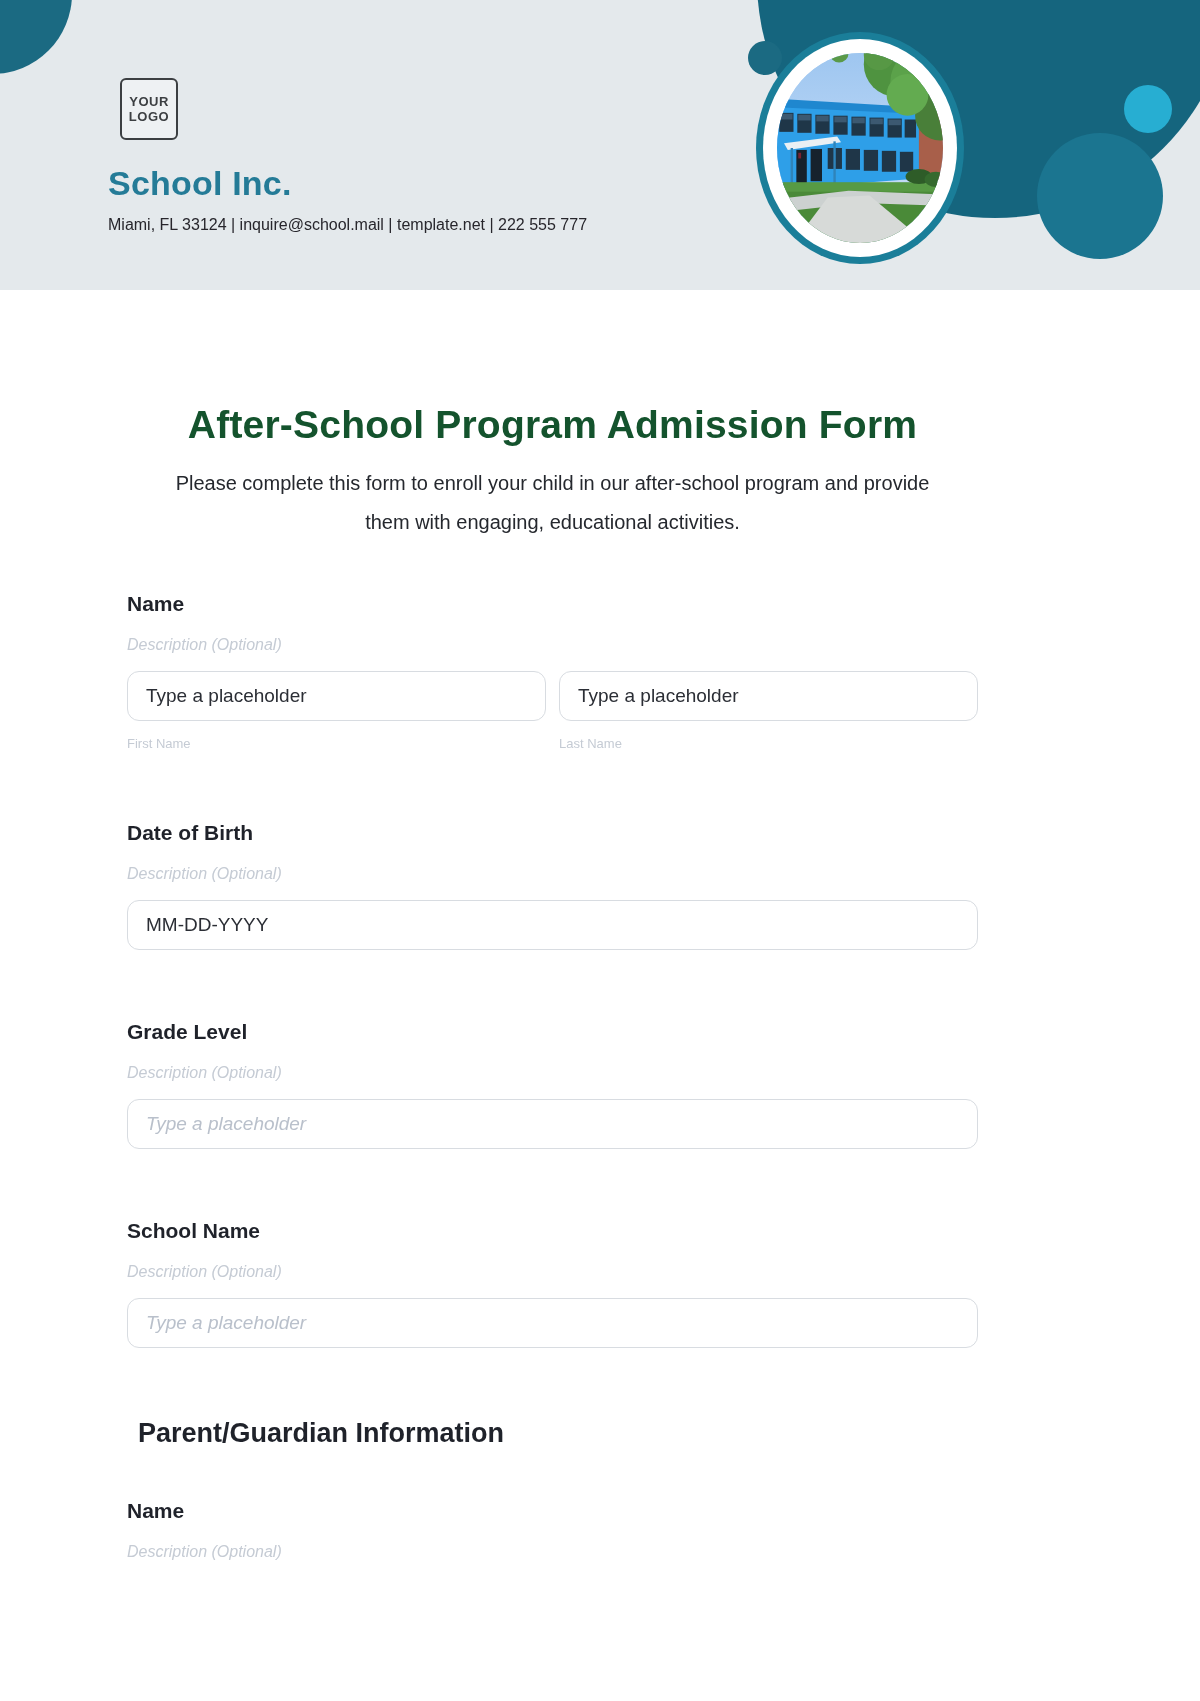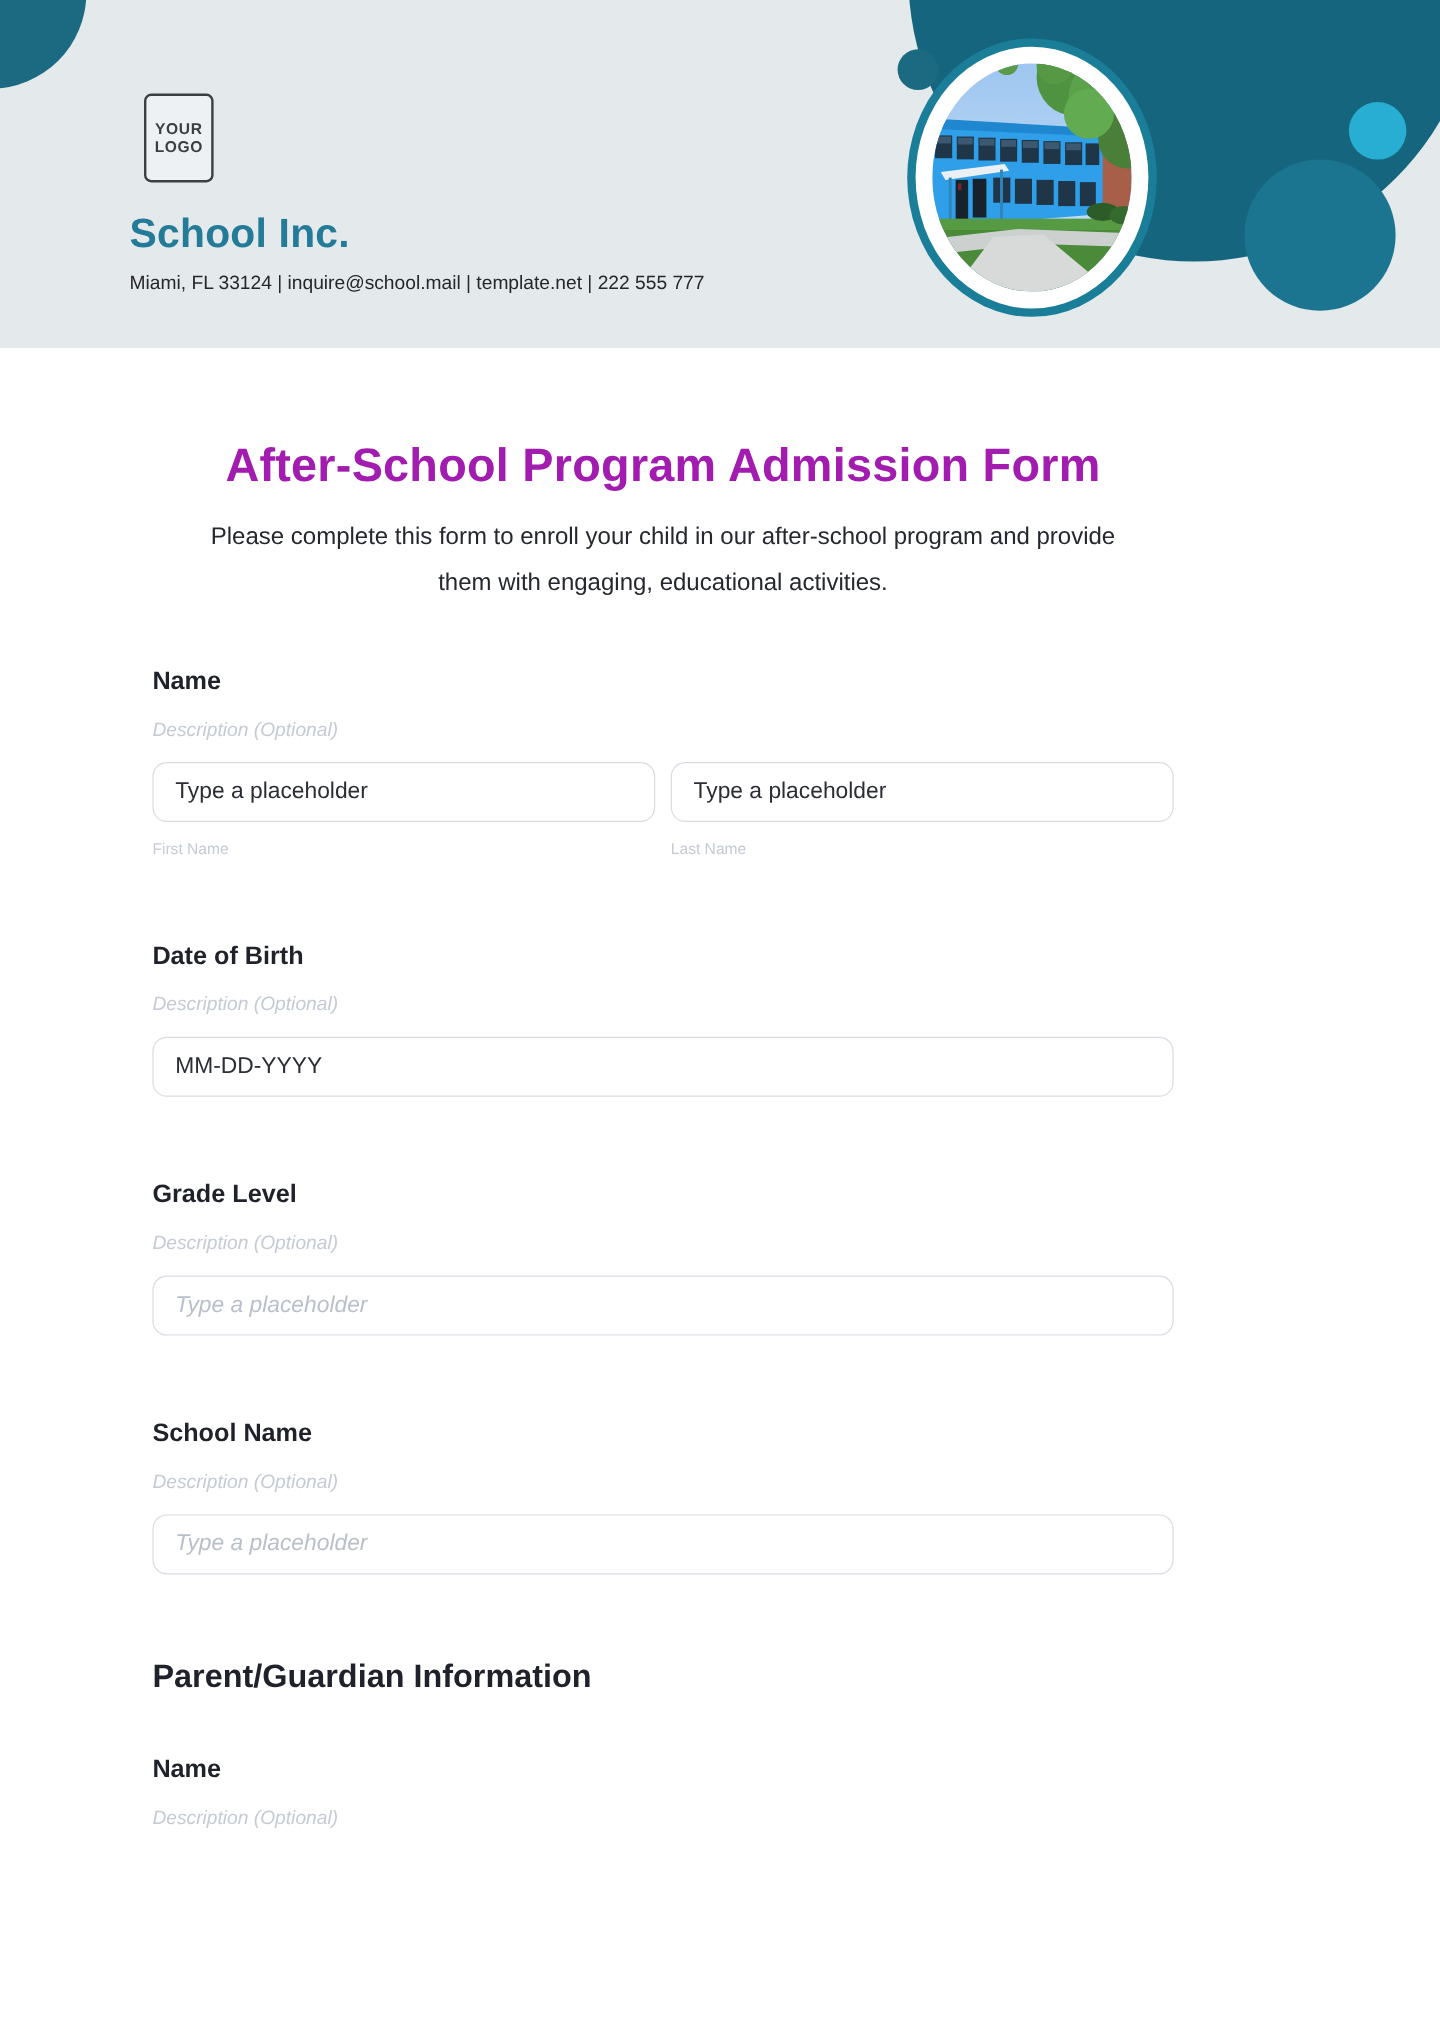--- a/index.html
+++ b/index.html
@@ -10,38 +10,38 @@
   
   .letterhead { position:relative; width:100%; height:290px; background:#e4e9ec; overflow:hidden; }
   .circle { position:absolute; border-radius:50%; }
   .c-topleft   { left:-88px; top:-86px; width:160px; height:160px; background:#1b6a82; }
   .c-blob      { left:757px; top:-258px; width:476px; height:476px; background:#15657e; }
   .c-medium    { left:1037px; top:133px; width:126px; height:126px; background:#1b7590; }
   .c-cyan      { left:1124px; top:85px; width:48px; height:48px; background:#27aed2; }
   .c-dot       { left:748px; top:41px; width:34px; height:34px; background:#1b6a82; }
 
   .brand { position:absolute; left:108px; top:78px; }
-  .logo-box { width:58px; height:74px; margin-left:12px; border:2px solid #3c3f42; border-radius:6px;
+  .logo-box { width:58px; height:62px; margin-left:12px; border:2px solid #3c3f42; border-radius:6px;
               display:flex; flex-direction:column; align-items:center; justify-content:center;
               font-size:13px; font-weight:600; letter-spacing:.5px; color:#3c3f42; line-height:15px; background:#eef1f3;text-align:right; }
   .company-name { margin-top:24px; font-size:34px; font-weight:700; color:#247b97; letter-spacing:.2px; }
   .contact-line { margin-top:13px; font-size:16px; color:#27262c; }
 
   .photo-ring { position:absolute; left:756px; top:32px; width:208px; height:232px; border-radius:50%; background:#1a7e99; }
   .photo-white { position:absolute; inset:7px; border-radius:50%; background:#ffffff; }
   .photo-img { position:absolute; inset:14px; border-radius:50%; overflow:hidden; background:#a9cef2; }
   .photo-img svg { display:block; width:100%; height:100%; }
 
   
   .content { position:relative; width:851px; margin-left:127px; }
-  .page-title { margin-top:76px; text-align:center; font-size:39px; line-height:46px; font-weight:700; color:#a21caf; letter-spacing:.2px; }
+  .page-title { margin-top:112px; text-align:center; font-size:39px; line-height:46px; font-weight:700; color:#14532d; letter-spacing:.2px; }
   .page-subtitle { margin:16px auto 0; max-width:840px; text-align:center; font-size:20px; line-height:39px; color:#25282e; }
 
   .section-heading { margin-top:52px; font-size:27px; font-weight:700; color:#1f222a; }
-  .section-heading.second { margin-top:70px; }
+  .section-heading.second { margin-top:70px;margin-left:11px; }
 
   .field-group { margin-top:50px; }
   .field-group + .field-group { margin-top:70px; }
   .field-label { font-size:21px; font-weight:700; color:#1f222a; }
   .field-desc { margin-top:20px; font-size:16px; font-style:italic; color:#c5cbd4; }
   .input-row { display:flex; gap:13px; margin-top:17px; }
   .input-col { flex:1; }
   .field-input { display:block; width:100%; height:50px; padding:0 18px; background:#ffffff;
                  border:1px solid #d8dce1; border-radius:12px; font-family:"Liberation Sans",sans-serif;
                  font-size:19px; color:#2b2e35; outline:none; }

